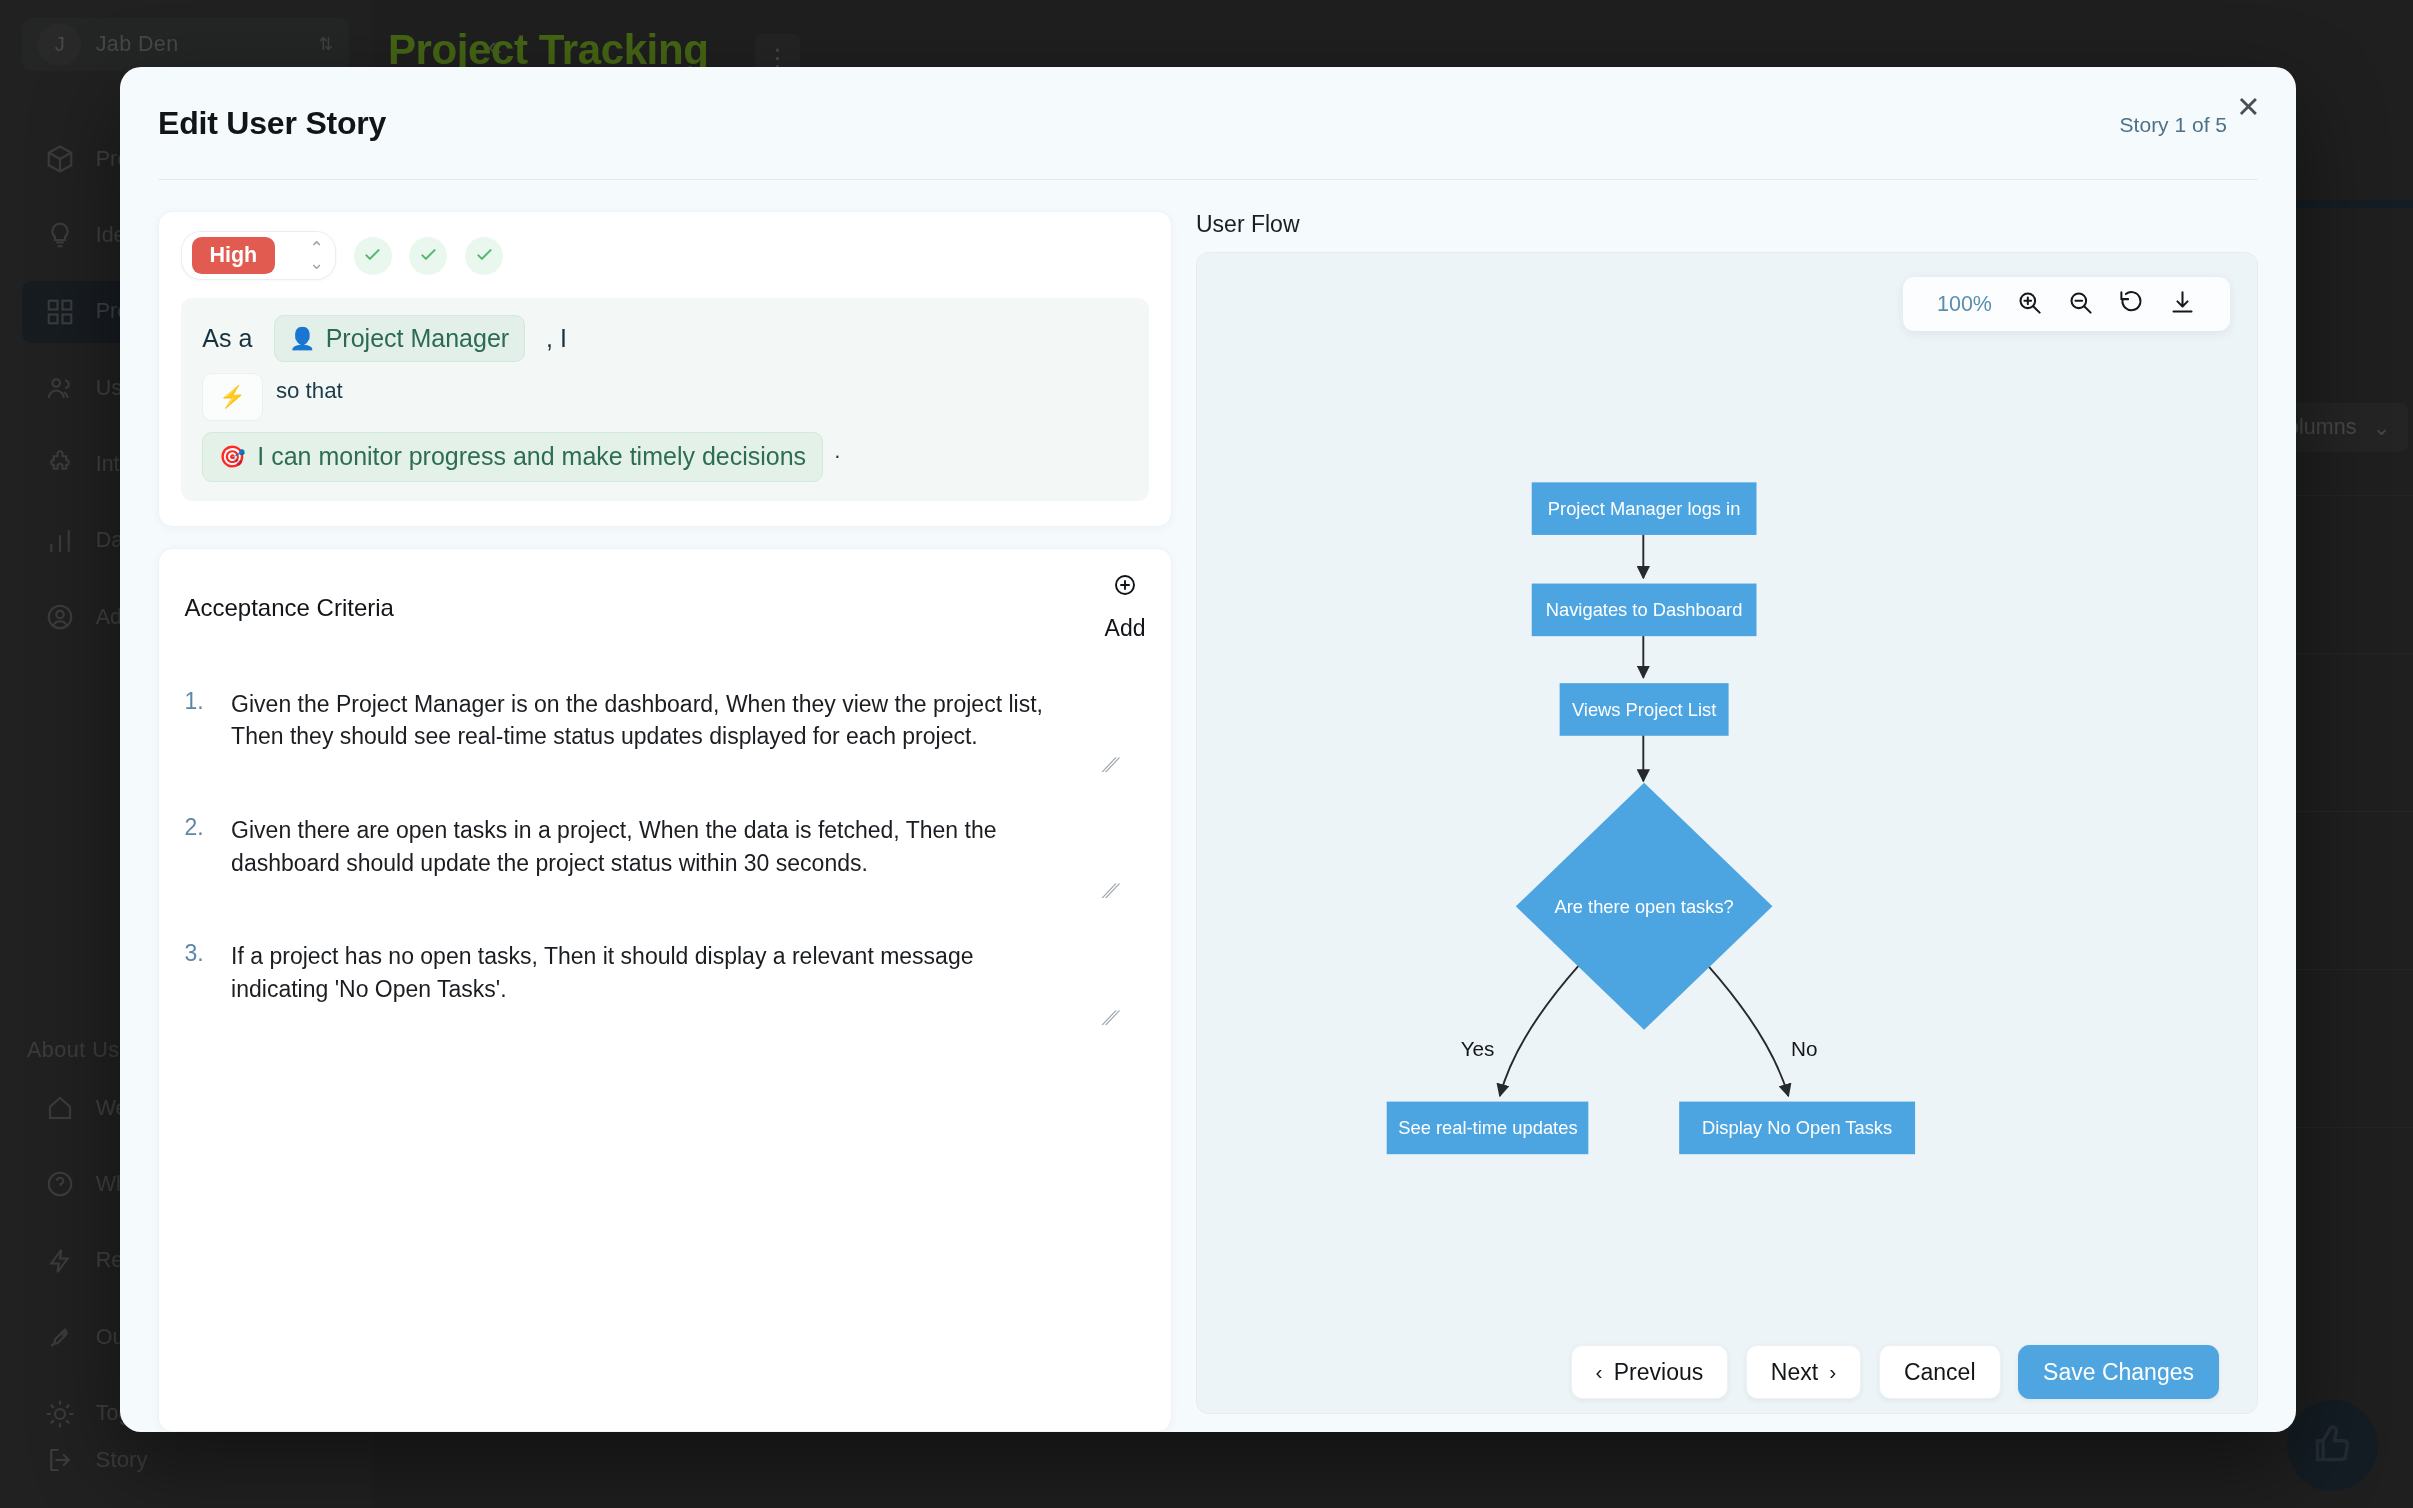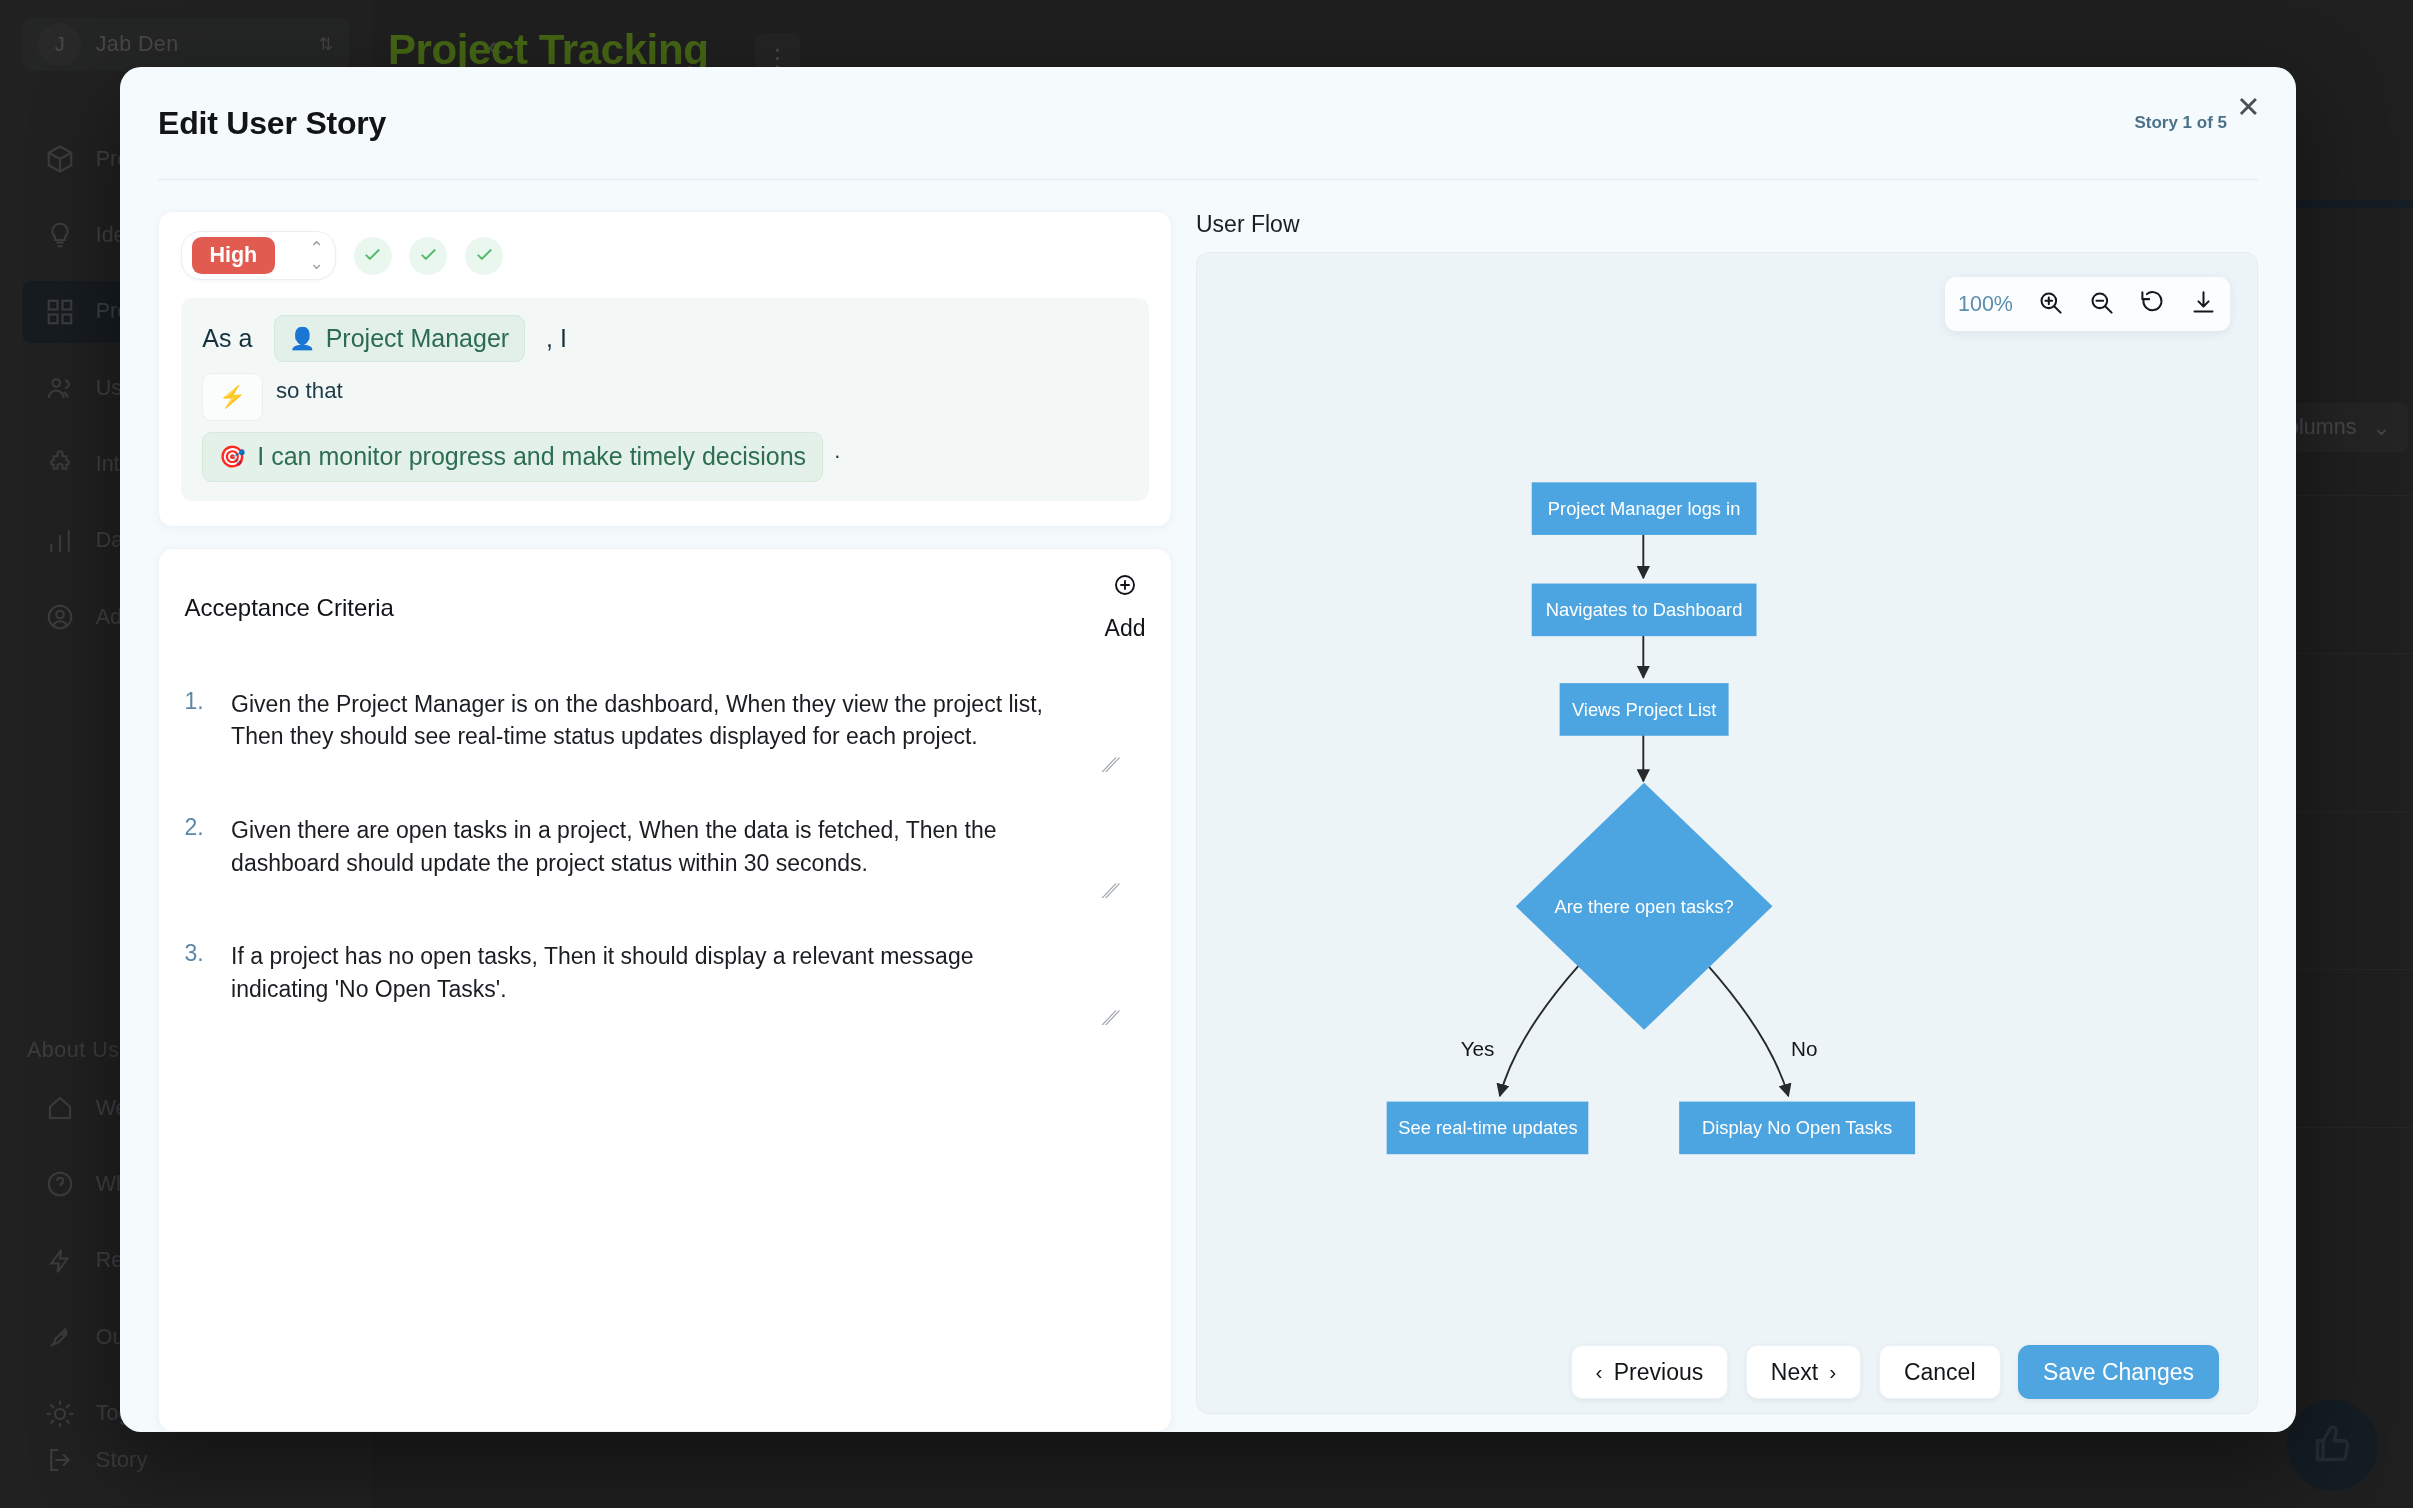--- a/index.html
+++ b/index.html
@@ -98,21 +98,21 @@
     background: #f5fafd; border-radius: 21px;
     box-shadow: 0 32px 88px rgba(0,0,0,.45);
     overflow: hidden;
   }
   .modal-head {
     position: relative; height: 113px; border-bottom: 0.8px solid #e3ebf1;
     margin: 0 38px; display: flex; align-items: center;
   }
   .modal-title { font-size: 32px; font-weight: bold; color: #121417; letter-spacing: -0.2px; }
   .modal-counter {
-    position: absolute; right: 69px; top: 46px; font-size: 17px; color: #4c7188; font-weight: bold;
+    position: absolute; right: 69px; top: 46px; font-size: 21px; color: #4c7188;
   }
   .modal-close {
     position: absolute; right: 30px; top: 22.3px; width: 35px; height: 35px;
     display: flex; align-items: center; justify-content: center;
     color: #4a4f55; font-size: 29px; font-weight: 300;
   }
 
   .modal-body {
     position: absolute; left: 0; top: 114px; right: 0; bottom: 0;
     display: flex; gap: 24px; padding: 30px 38px 0 38px;
@@ -191,21 +191,21 @@
   .right-col { flex: 1; display: flex; flex-direction: column; }
   .flow-label { font-size: 23px; color: #1a1d21; margin-bottom: 14.4px; }
   .flow-canvas {
     position: relative; flex: 1; background: #edf4f7;
     border: 0.8px solid #e3ecf1; border-radius: 12.8px; overflow: hidden;
     margin-bottom: 17.6px;
   }
   .flow-toolbar {
     position: absolute; right: 27px; top: 24px; height: 54px;
     background: #fbfdfe; border-radius: 11.2px;
-    display: flex; align-items: center; gap: 24px; padding: 0 13px;
+    display: flex; align-items: center; gap: 24px; padding: 0 34px;
     box-shadow: 0 2.4px 9.6px rgba(20,40,60,.07);
   }
   .flow-zoom-level { font-size: 21.5px; color: #5b8dad; }
   .tb-ico svg { width: 27px; height: 27px; stroke: #15181c; stroke-width: 1.8; fill: none; }
 
   .flow-svg { position: absolute; left: 0; top: 0; width: 100%; height: 100%; }
   .fnode-text { fill: #ffffff; font-size: 23px; font-family: "Liberation Sans", sans-serif; }
   .fedge-label { fill: #14171a; font-size: 26px; font-family: "Liberation Sans", sans-serif; }
 
   

